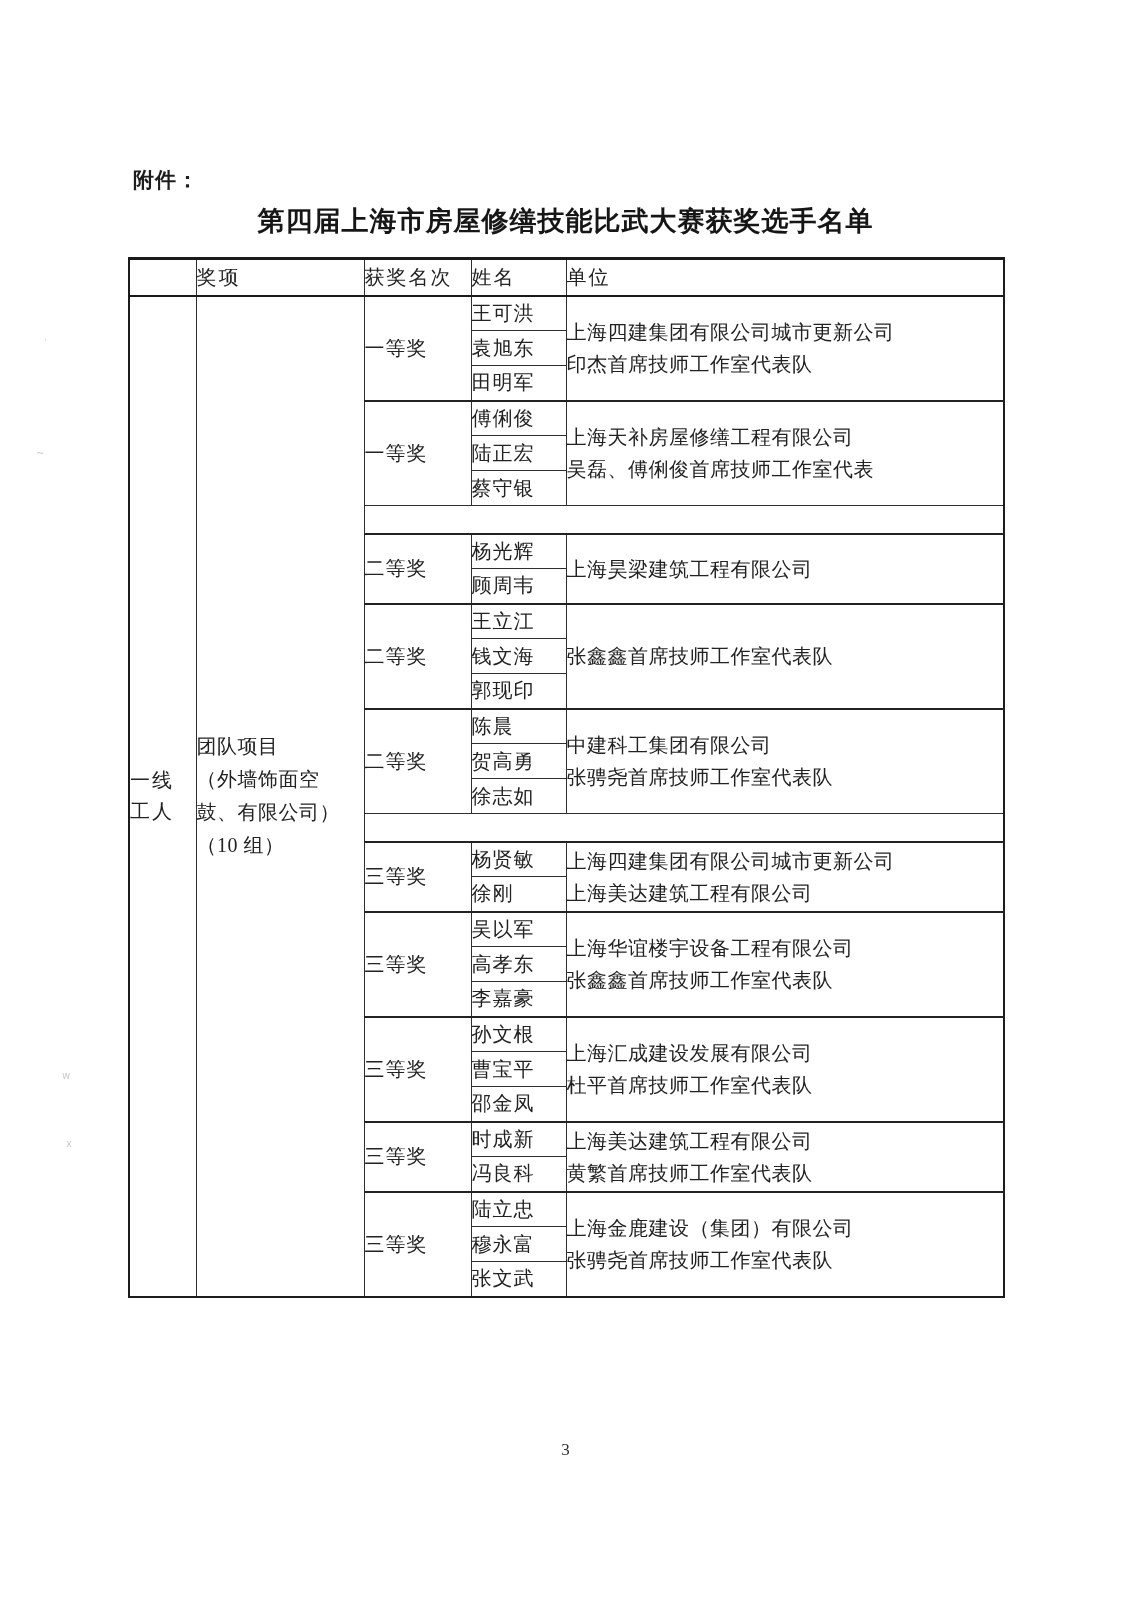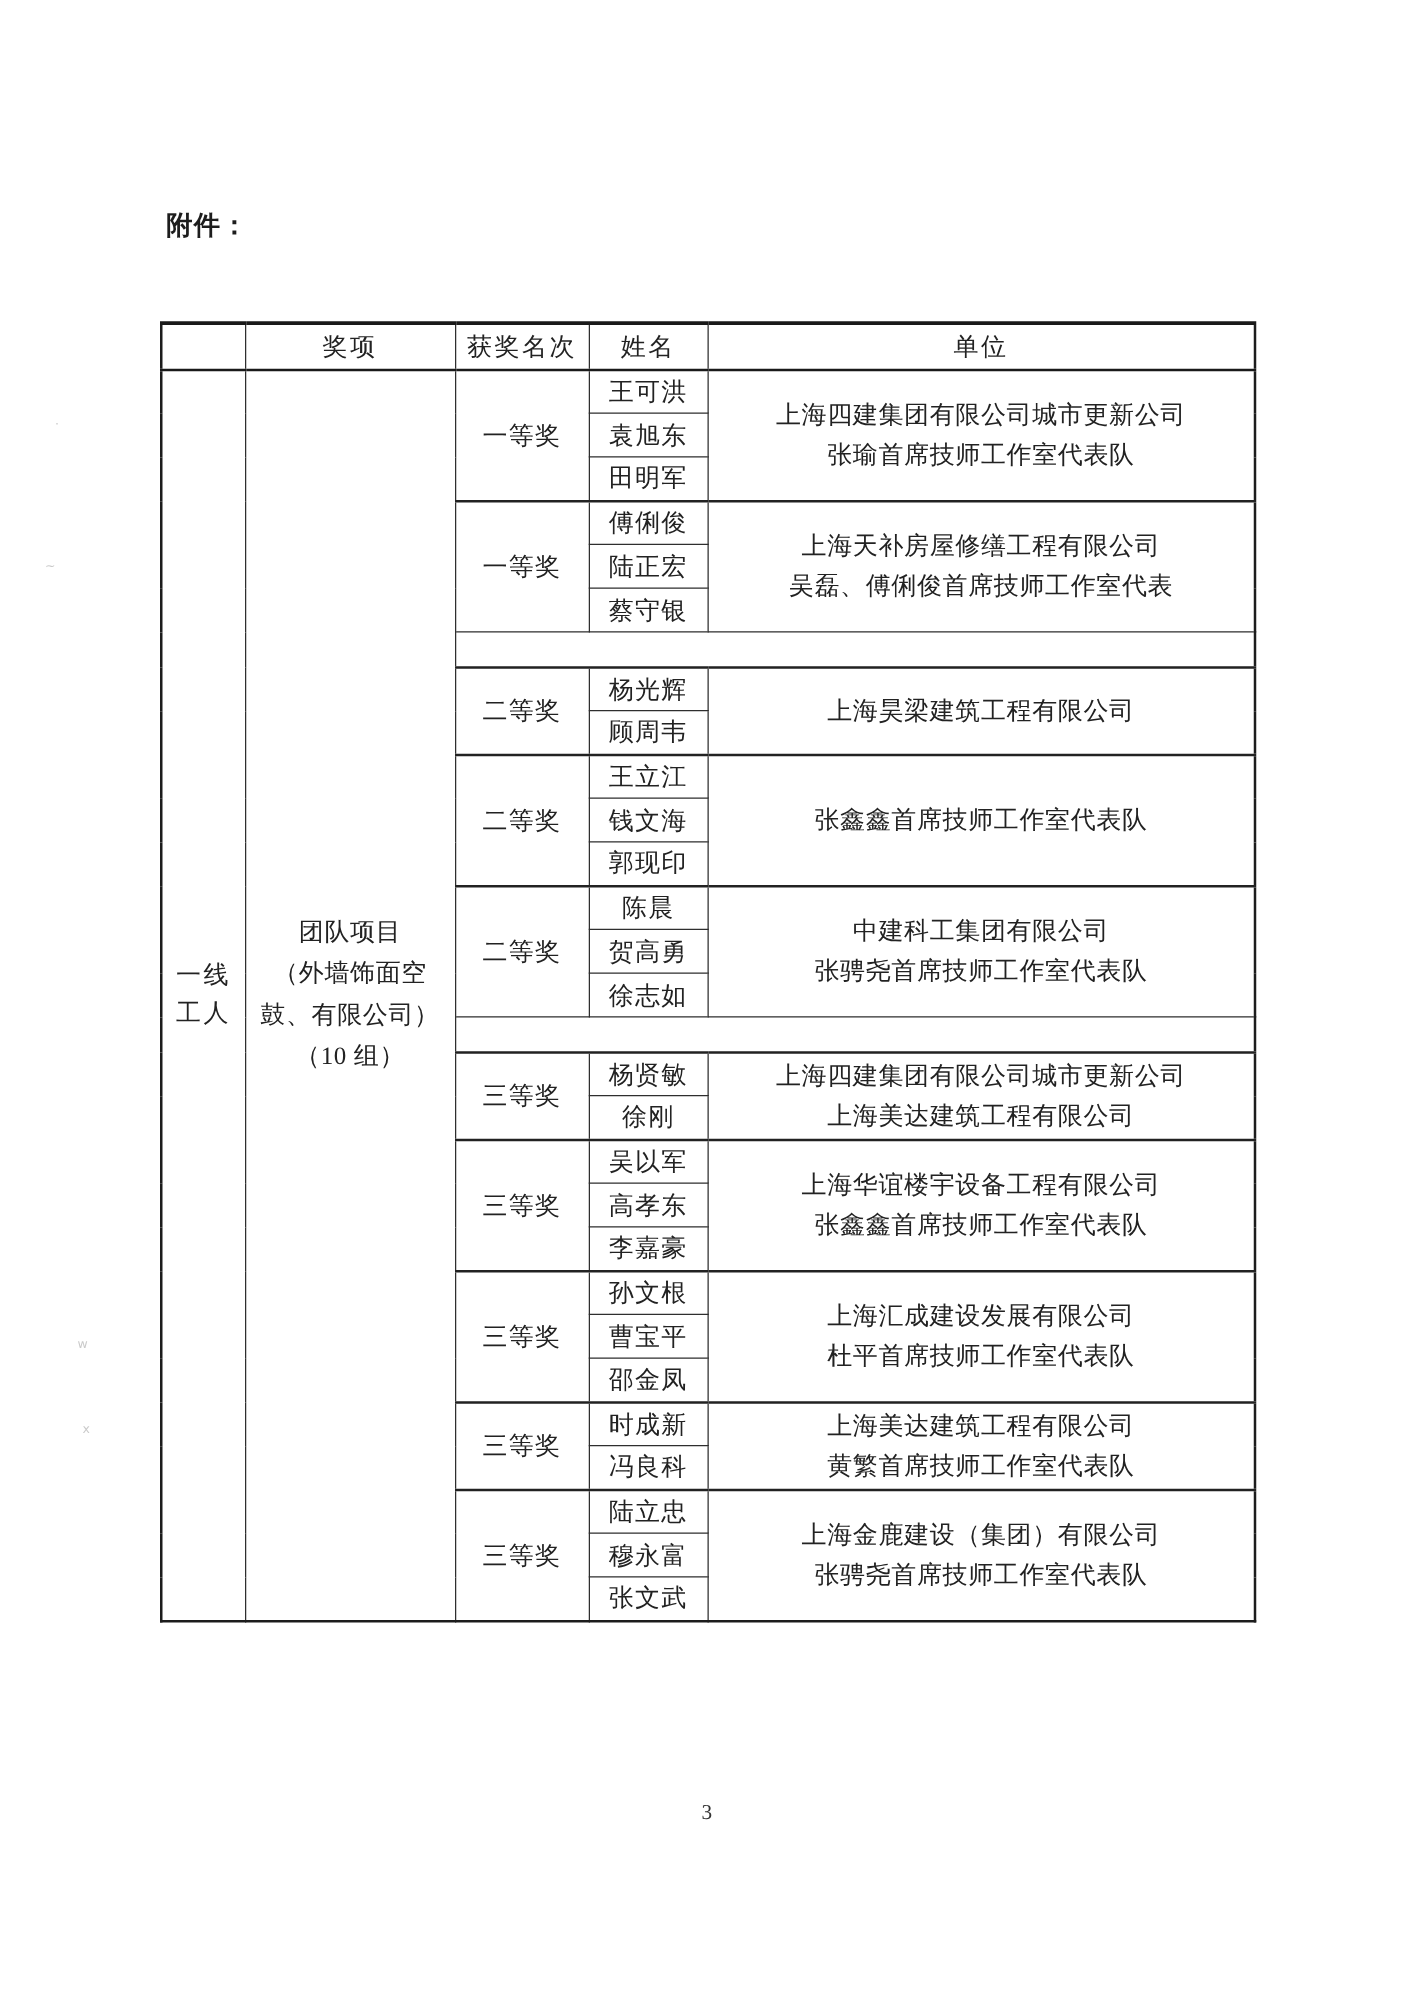--- a/index.html
+++ b/index.html
@@ -26,21 +26,21 @@
   .doc-table{
     position:absolute;left:128px;top:257px;
     width:875px;
     border-collapse:collapse;
     table-layout:fixed;
     font-size:20px;
     color:#222;
   }
   .doc-table td,.doc-table th{
     border:1.5px solid #2e2e2e;
-    text-align:center;
+    text-align:left;
     vertical-align:middle;
     padding:0;
     font-weight:normal;
   }
   .doc-table{border:2.5px solid #1c1c1c;}
   .doc-table thead tr{height:37px;}
   .doc-table thead th{border-top:3px solid #1a1a1a;border-bottom:2.5px solid #1a1a1a;letter-spacing:2px;}
   .doc-table tbody tr{height:35px;}
   .doc-table tr.spacer-row{height:28px;}
   .doc-table tr.group-start td{border-top:2.2px solid #222;}
@@ -59,20 +59,21 @@
     font-size:10px;font-family:"DejaVu Sans",sans-serif;
   }
 </style>
 </head>
 <body>
 
 <div class="page">
 
   <div class="attachment-label">附件：</div>
 
+  <div class="doc-title">第四届上海市房屋修缮技能比武大赛获奖选手名单</div>
 
   <table class="doc-table">
     <colgroup>
       <col style="width:67px">
       <col style="width:168px">
       <col style="width:107px">
       <col style="width:95px">
       <col style="width:438px">
     </colgroup>
     <thead>
@@ -93,21 +94,21 @@
           <td class="category-cell" rowspan="29">
             <div>团队项目</div>
             <div>（外墙饰面空</div>
             <div>鼓、有限公司）</div>
             <div>（10 组）</div>
           </td>
           <td class="rank-cell" rowspan="3">一等奖</td>
           <td class="name-cell">王可洪</td>
           <td class="unit-cell" rowspan="3">
             <div>上海四建集团有限公司城市更新公司</div>
-            <div>张瑜首席技师工作室代表队</div>
+            <div>印杰首席技师工作室代表队</div>
           </td>
         </tr>
         <tr>
           <td class="name-cell">袁旭东</td>
         </tr>
         <tr>
           <td class="name-cell">田明军</td>
         </tr>
         <tr class="group-start">
           <td class="rank-cell" rowspan="3">一等奖</td>

